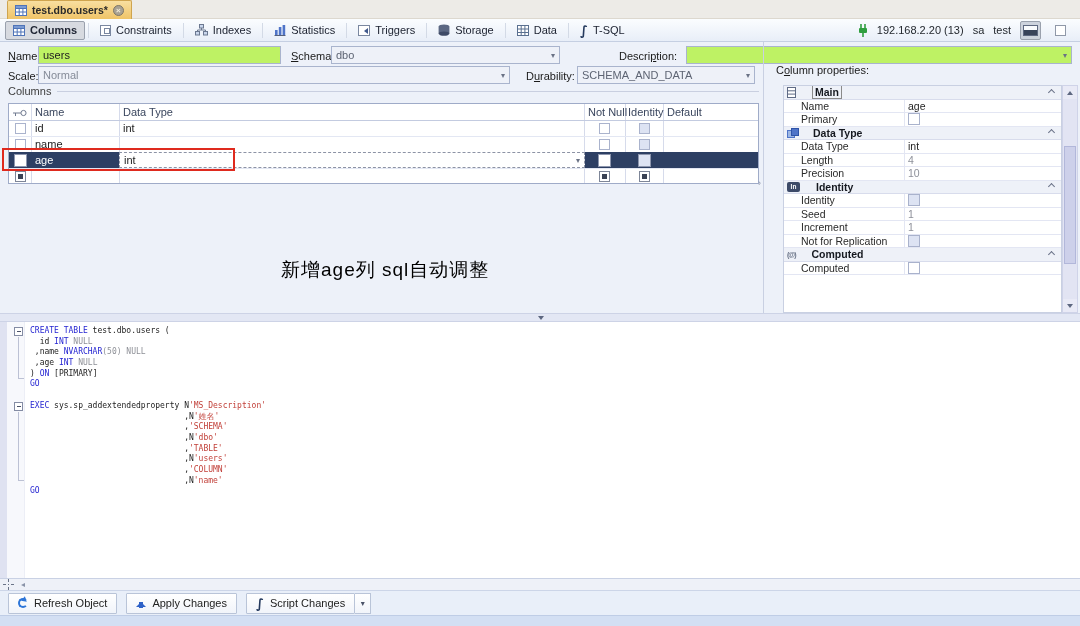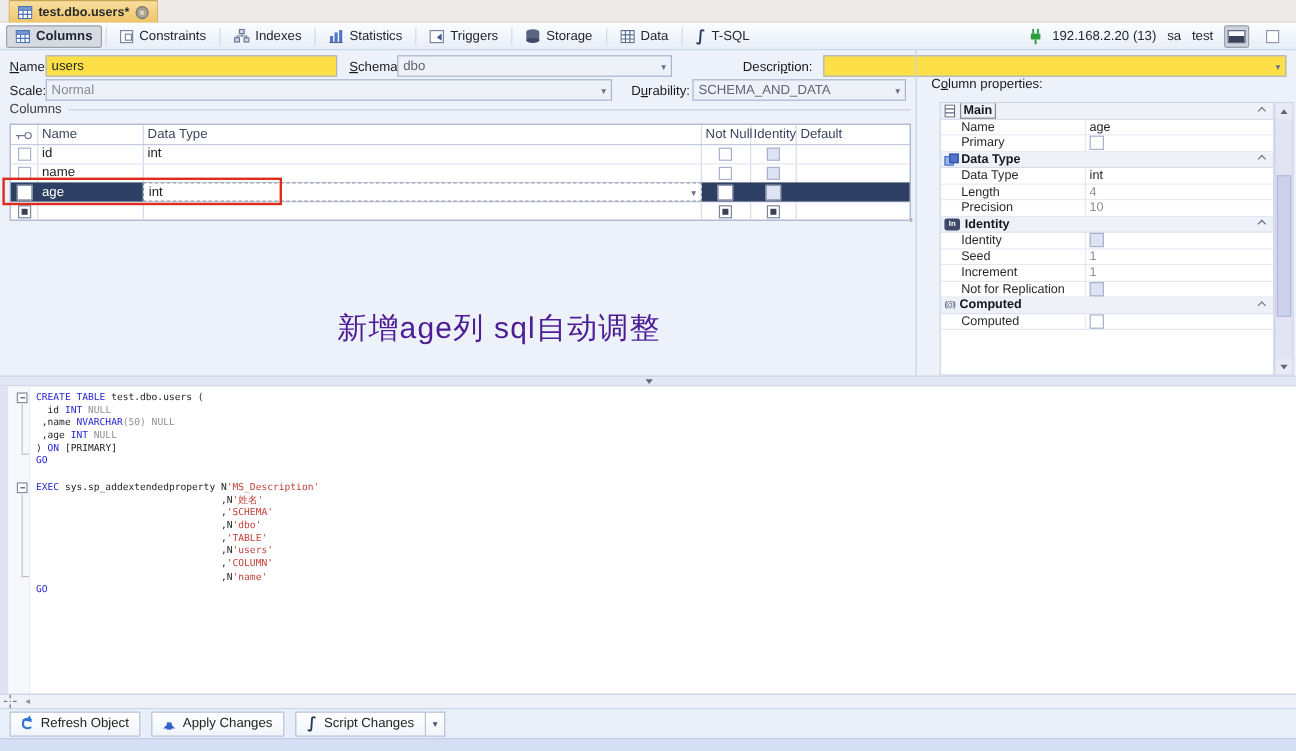--- a/index.html
+++ b/index.html
@@ -23,21 +23,21 @@
   .tb-sep { width:1px; height:15px; background:#d3dae6; margin:0 3px; }
   .conn { margin-left:auto; display:flex; align-items:center; gap:9px; padding-right:4px; color:#24292f; }
   .tb-iconbtn { display:flex; align-items:center; justify-content:center; width:21px; height:19px; border-radius:2px; }
   .tb-iconbtn.pressed { background:#cdd3dd; border:1px solid #9aa1ad; }
   .ic-monitor { width:15px; height:11px; border:1px solid #5e6880; background:linear-gradient(#f9fbfd 45%, #39445a 45%); }
   .ic-square { width:11px; height:11px; border:1.4px solid #8f98a8; background:#fff; }
 
   
   .main { position:absolute; left:0; top:42px; width:1080px; height:271px; background:#edf1f9; }
   .flabel { position:absolute; color:#1a1a1a; }
-  .field { position:absolute; height:18px; background:#fde047; border:1px solid #a9b4cd; display:flex; align-items:center; padding:0 4px; }
+  .field { position:absolute; height:18px; background:#bef264; border:1px solid #a9b4cd; display:flex; align-items:center; padding:0 4px; }
   .field.gray { background:#eef1f8; }
   .field .val { flex:1; white-space:nowrap; overflow:hidden; }
   .field .val.muted { color:#858b98; }
   .field .val.dim { color:#5d6473; }
   .dd-arrow { color:#6a7285; font-size:8px; margin-left:4px; }
 
   .group-label { position:absolute; left:8px; top:43px; color:#3d3d3d; }
   .group-line { position:absolute; left:57px; top:49px; width:702px; height:1px; background:#c9cfe0; }
 
   .grid { position:absolute; left:8px; top:61px; width:751px; height:81px; background:#fff; border:1px solid #9fabc8; }
@@ -51,33 +51,33 @@
   .cbx { position:absolute; width:11px; height:11px; border:1px solid #aab3cd; background:#fff; }
   .cbx.lav { background:#dde3f3; }
   .cbx.big { width:13px; height:13px; border-color:#8d96ae; }
   .cbx.ind { border-color:#7e8698; }
   .cbx.ind::after { content:""; position:absolute; left:2px; top:2px; width:5px; height:5px; background:#3a4254; }
   .dt-editor { position:absolute; left:110px; top:48px; width:466px; height:16px; background:#fff; border:1px dashed #8d93a5;
                display:flex; align-items:center; padding:0 4px; color:#1c1c1c; }
   .dt-editor .dd-arrow { margin-left:auto; }
 
   .red-overlay { position:absolute; left:2px; top:106px; width:233px; height:23px; border:2px solid #df2a1e; z-index:6; }
-  .annotation { position:absolute; left:281px; top:215px; font-size:25px; color:#4c1d95; letter-spacing:1px; }
+  .annotation { position:absolute; left:281px; top:215px; font-size:19px; color:#000000; letter-spacing:1px; }
 
   .vdivider { position:absolute; left:763px; top:0; width:1px; height:271px; background:#c9d0e2; }
   .vdiv-handle { position:absolute; left:758px; top:136px; color:#8a93a8; font-size:9px; }
 
   
   .props-title { position:absolute; left:776px; top:22px; color:#1a1a1a; }
   .props { position:absolute; left:783px; top:43px; width:279px; height:228px; background:#fff; border:1px solid #c9d0e2; overflow:hidden; font-size:10.5px; }
   .prow { display:flex; height:13.5px; line-height:12.5px; border-bottom:1px solid #e3e6f3; background:#fff; }
   .prow .plabel { width:120px; padding-left:17px; color:#2a2a2a; display:flex; align-items:center; }
   .prow .pval { flex:1; border-left:1px solid #e3e6f3; padding-left:3px; display:flex; align-items:center; color:#1f1f1f; }
   .prow .pval.muted { color:#8d9099; }
-  .psec { display:flex; align-items:center; height:13.5px; background:#eef1f8; border-bottom:1px solid #d8dcec; font-weight:bold; color:#15181f; padding-left:3px; gap:4px; }
+  .psec { display:flex; align-items:center; height:13.5px; background:#eef1f8; border-bottom:1px solid #d8dcec; font-weight:bold; color:#15181f; padding-left:3px; gap:16px; }
   .psec .seclabel.boxed { border:1px solid #8a8a8a; padding:0 2px; }
   .pcbx { width:12px; height:12px; border:1px solid #a9b2cc; background:#fff; margin-top:0px; }
   .pcbx.lav { background:#dde3f3; }
   .chev-up { width:5px; height:5px; border-left:1.2px solid #6a7288; border-top:1.2px solid #6a7288; transform:rotate(45deg); margin-left:auto; margin-right:7px; }
   .pscroll { position:absolute; left:1062px; top:43px; width:16px; height:228px; background:#e2e4f3; border:1px solid #cfd3e8; }
   .ps-btn { position:absolute; left:0; width:14px; height:13px; display:flex; align-items:center; justify-content:center; background:#e9eaf6; }
   .tri-up { width:0; height:0; border:3.5px solid transparent; border-bottom:4.5px solid #5d6780; margin-top:-3px; }
   .tri-down { width:0; height:0; border:3.5px solid transparent; border-top:4.5px solid #5d6780; margin-bottom:-3px; }
   .ps-thumb { position:absolute; left:1px; top:60px; width:12px; height:118px; background:#cdd0ea; border:1px solid #b2b7da; }
 

